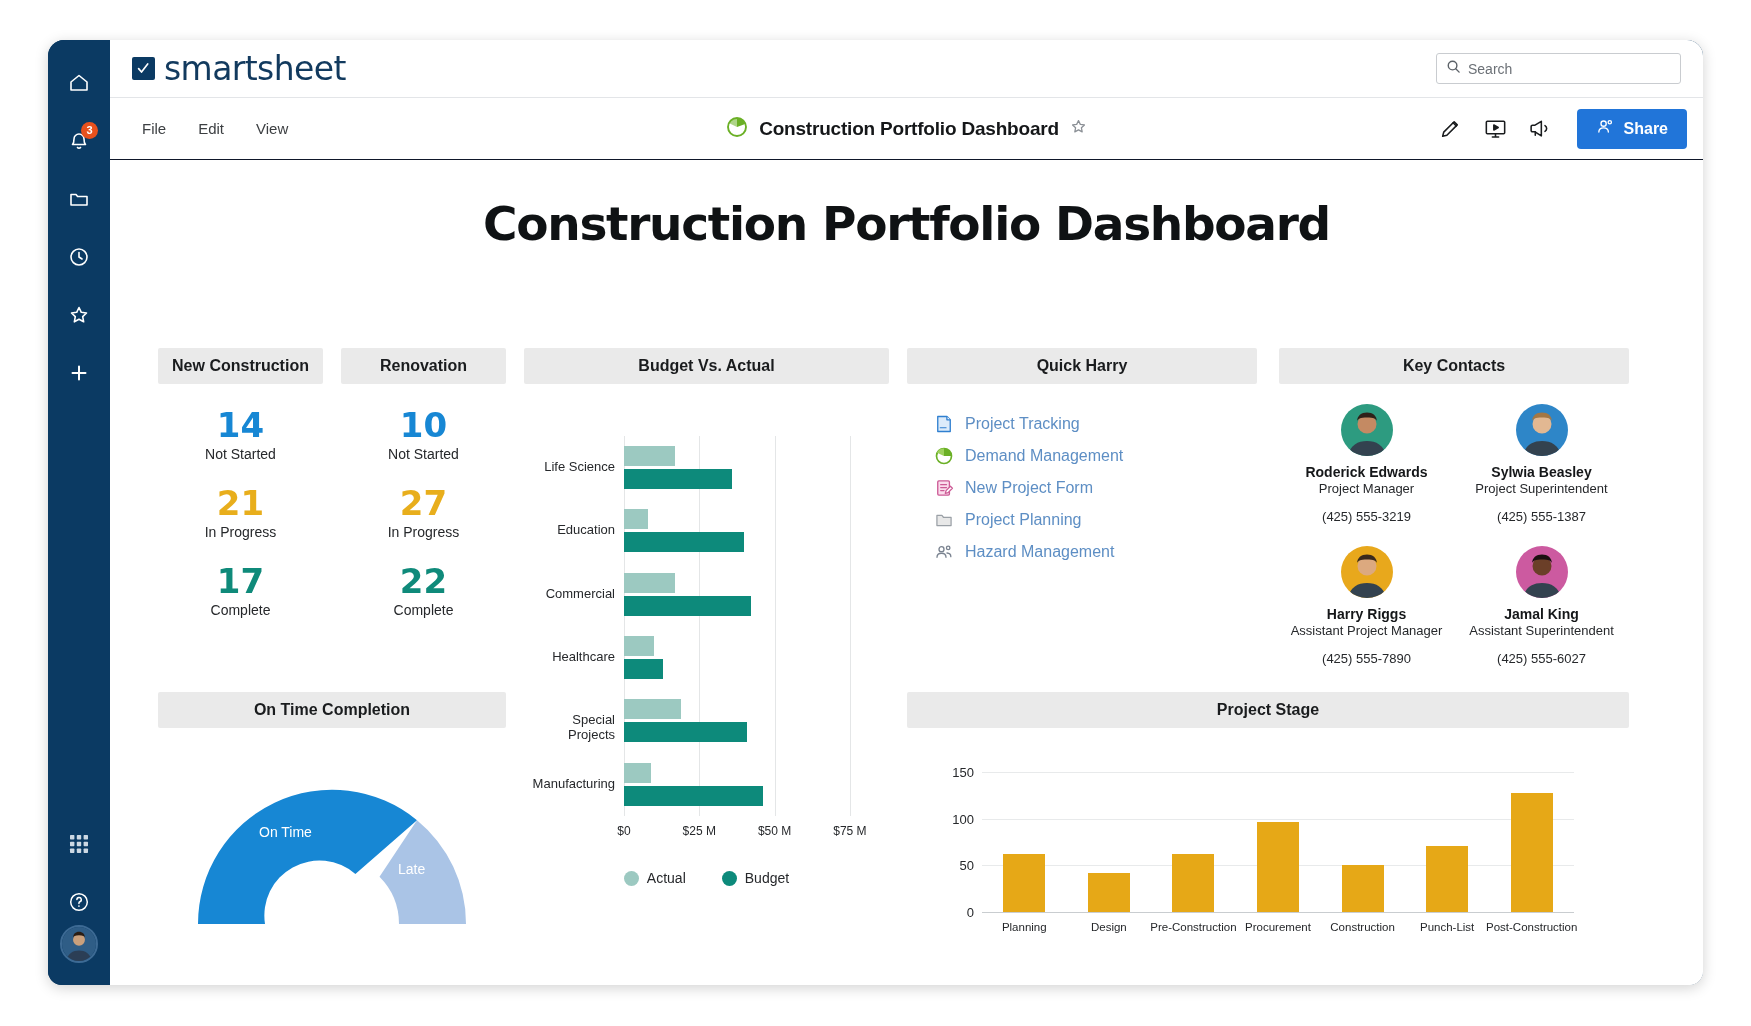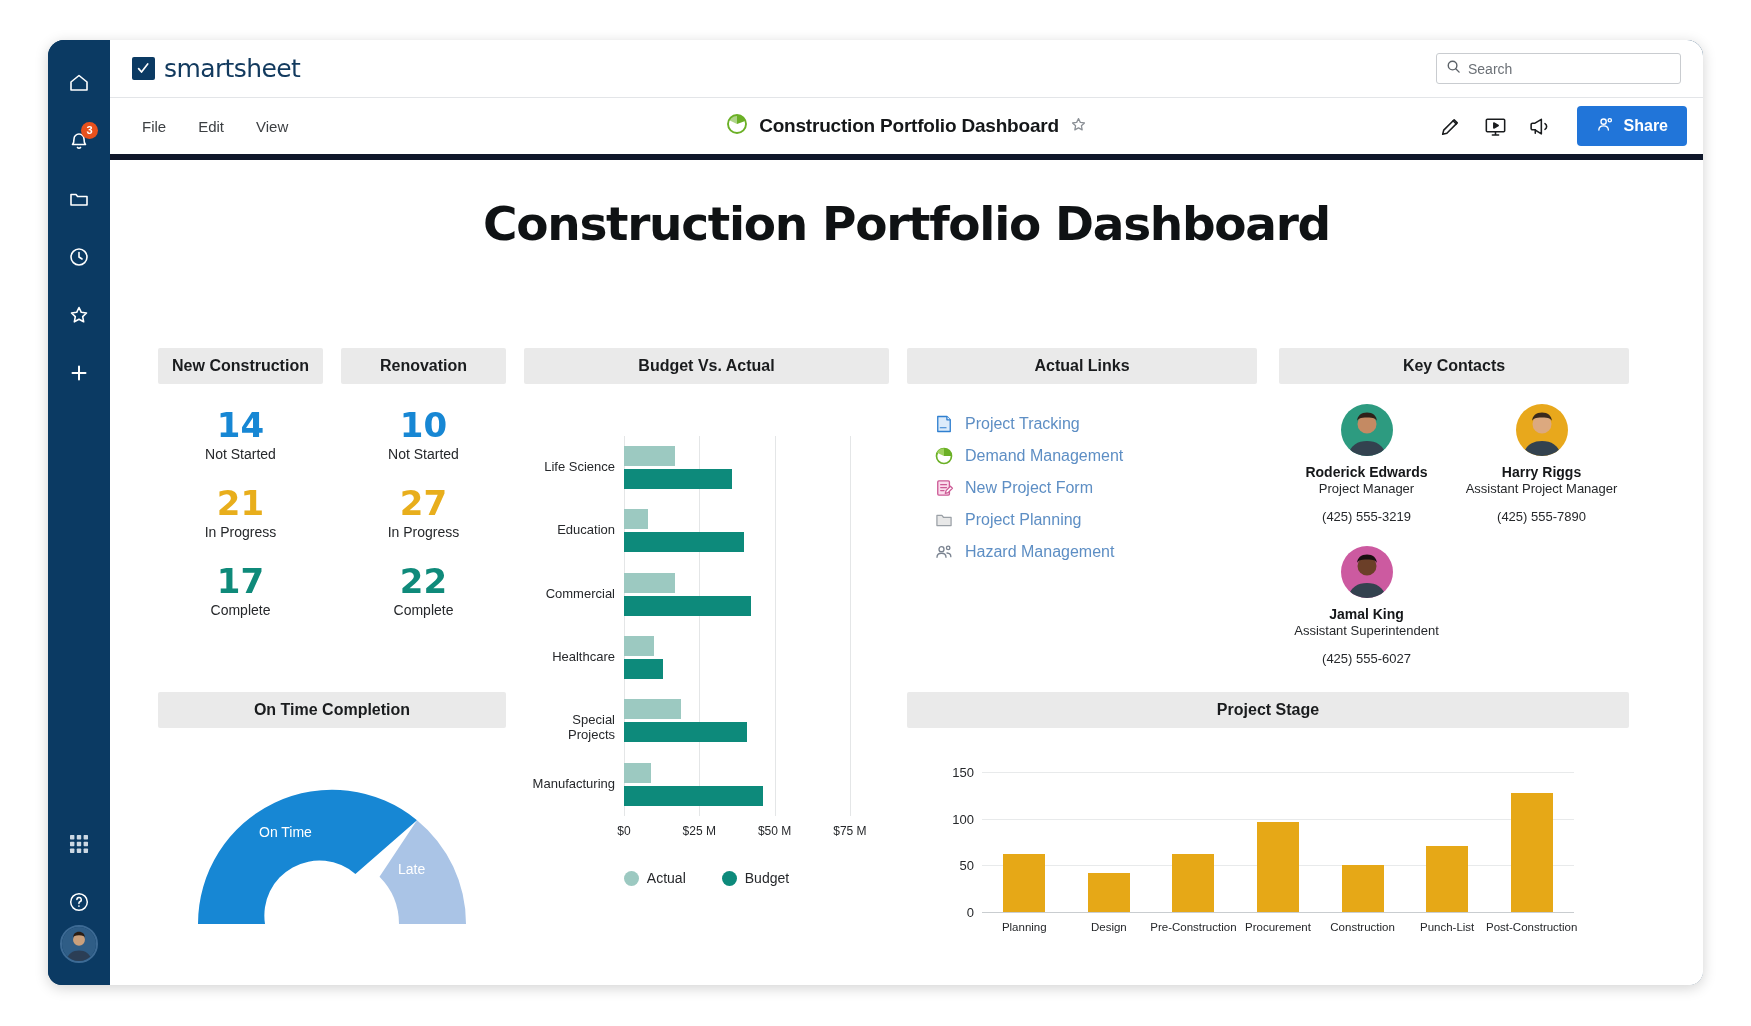--- a/index.html
+++ b/index.html
@@ -81,21 +81,21 @@
     flex: 0 0 auto;
   }
   .logo { display: flex; align-items: center; gap: 9px; }
   .logo-mark {
     width: 23px; height: 23px;
     background: #0b3a63;
     border-radius: 2px;
     display:flex; align-items:center; justify-content:center;
   }
   .logo-text {
-    font-size: 25px;
+    font-size: 33px;
     color: #123a5e;
     letter-spacing: -0.6px;
     font-family: "DejaVu Sans", sans-serif;
   }
   .topbar-spacer { flex: 1 1 auto; }
   .search {
     width: 245px; height: 31px;
     border: 1px solid #c9ccd0;
     border-radius: 3px;
     display: flex; align-items: center;
@@ -107,21 +107,21 @@
     font-size: 14px; color: #3c3f42;
     font-family: "Liberation Sans", sans-serif;
     width: 100%; background: transparent;
   }
   .search input::placeholder { color: #6b7076; }
   
   .menubar {
     height: 62px;
     display: flex; align-items: center;
     padding: 0 16px;
-    border-bottom: 6px solid #0f172a;
+    border-bottom: 1px solid #0f172a;
     flex: 0 0 auto;
     position: relative;
   }
   .menu-item {
     font-size: 15px; color: #3c3f42;
     padding: 7px 16px;
     border-radius: 3px;
     cursor: pointer;
   }
   .doc-title-wrap {
@@ -541,21 +541,21 @@
             <span>Actual</span>
           </div>
           <div class="legend-item">
             <span class="dot" style="background:#0d8a7b"></span>
             <span>Budget</span>
           </div>
         </div>
       </div>
 
       <div class="w" style="left:797px; top:188px; width:350px;">
-        <div class="widget-header">Actual Links</div>
+        <div class="widget-header">Quick Harry</div>
         <div style="margin-top:24px; padding-left:27px;" id="qlinks">
               <div class="qlink">
                 <span class="qicon">
                   <svg width="20" height="20" viewBox="0 0 24 24">
                     <path d="M4.5 3h11l4 4v14h-15Z" fill="#dcebfa" stroke="#2f7fd0" stroke-width="1.6" stroke-linejoin="round"></path>
                     <path d="M15.5 3v4h4" fill="#fff" stroke="#2f7fd0" stroke-width="1.6" stroke-linejoin="round"></path>
                     <path d="M7.5 16.5h7" stroke="#2f7fd0" stroke-width="1.4" stroke-linecap="round"></path>
                   </svg>
                 </span>
                 <span>Project Tracking</span>
@@ -608,20 +608,31 @@
               <div class="contact">
                 <div class="contact-av"><svg width="100%" height="100%" viewBox="0 0 52 52">
                     <rect width="52" height="52" fill="#2d9b80"></rect>
                     <circle cx="26" cy="20" r="9.5" fill="#c48a63"></circle>
                     <path d="M7 52c2-11 10-15 19-15s17 4 19 15Z" fill="#33424f"></path>
                     <path d="M16 18c0-6.5 4.4-9.5 10-9.5s10 3 10 9.5c0-3-3.6-4.4-10-4.4S16 15 16 18Z" fill="#2e2119"></path>
                   </svg></div>
                 <div class="contact-name">Roderick Edwards</div>
                 <div class="contact-role">Project Manager</div>
                 <div class="contact-phone">(425) 555-3219</div>
+              </div>
+              <div class="contact">
+                <div class="contact-av"><svg width="100%" height="100%" viewBox="0 0 52 52">
+                    <rect width="52" height="52" fill="#2e86c8"></rect>
+                    <circle cx="26" cy="20" r="9.5" fill="#e2b892"></circle>
+                    <path d="M7 52c2-11 10-15 19-15s17 4 19 15Z" fill="#33424f"></path>
+                    <path d="M16 18c0-6.5 4.4-9.5 10-9.5s10 3 10 9.5c0-3-3.6-4.4-10-4.4S16 15 16 18Z" fill="#a37745"></path>
+                  </svg></div>
+                <div class="contact-name">Sylwia Beasley</div>
+                <div class="contact-role">Project Superintendent</div>
+                <div class="contact-phone">(425) 555-1387</div>
               </div>
               <div class="contact">
                 <div class="contact-av"><svg width="100%" height="100%" viewBox="0 0 52 52">
                     <rect width="52" height="52" fill="#e8a81c"></rect>
                     <circle cx="26" cy="20" r="9.5" fill="#dca97f"></circle>
                     <path d="M7 52c2-11 10-15 19-15s17 4 19 15Z" fill="#33424f"></path>
                     <path d="M16 18c0-6.5 4.4-9.5 10-9.5s10 3 10 9.5c0-3-3.6-4.4-10-4.4S16 15 16 18Z" fill="#3a2a1d"></path>
                   </svg></div>
                 <div class="contact-name">Harry Riggs</div>
                 <div class="contact-role">Assistant Project Manager</div>

